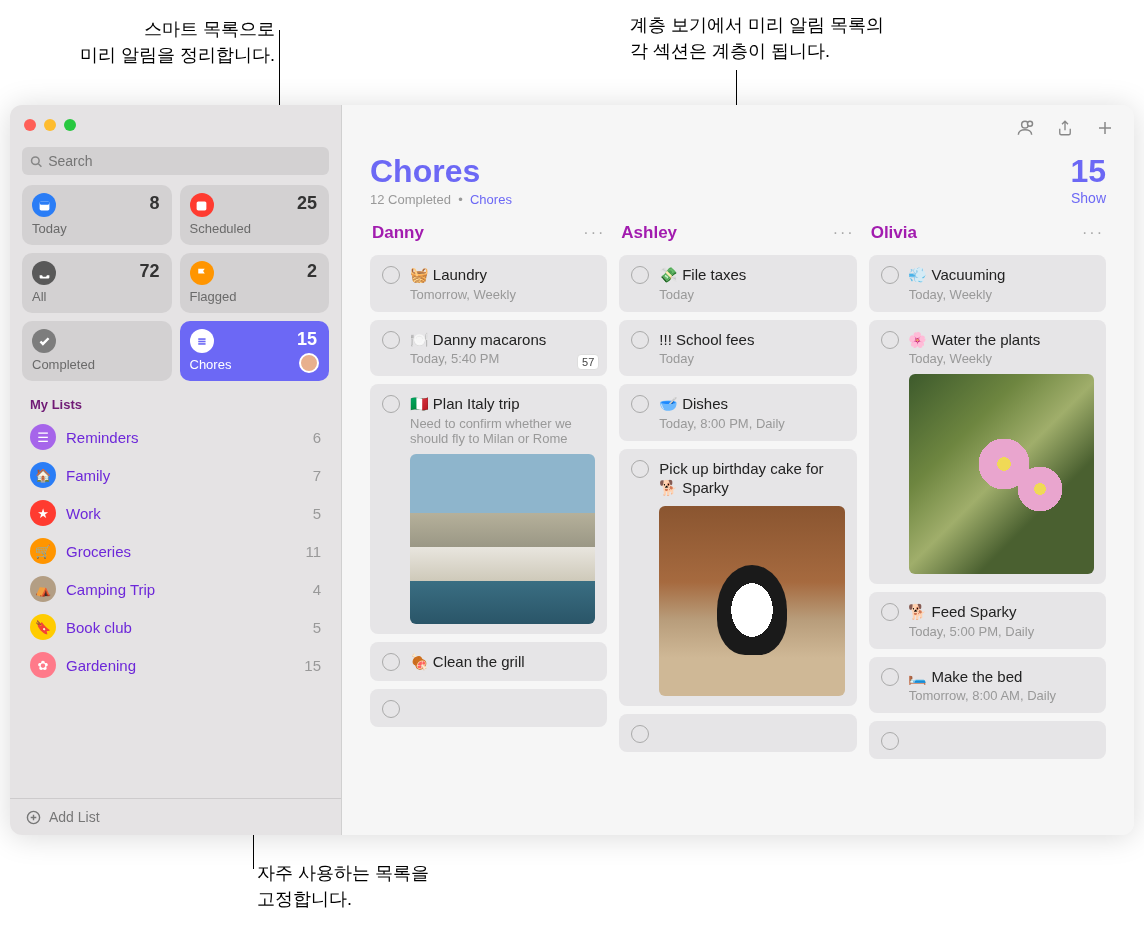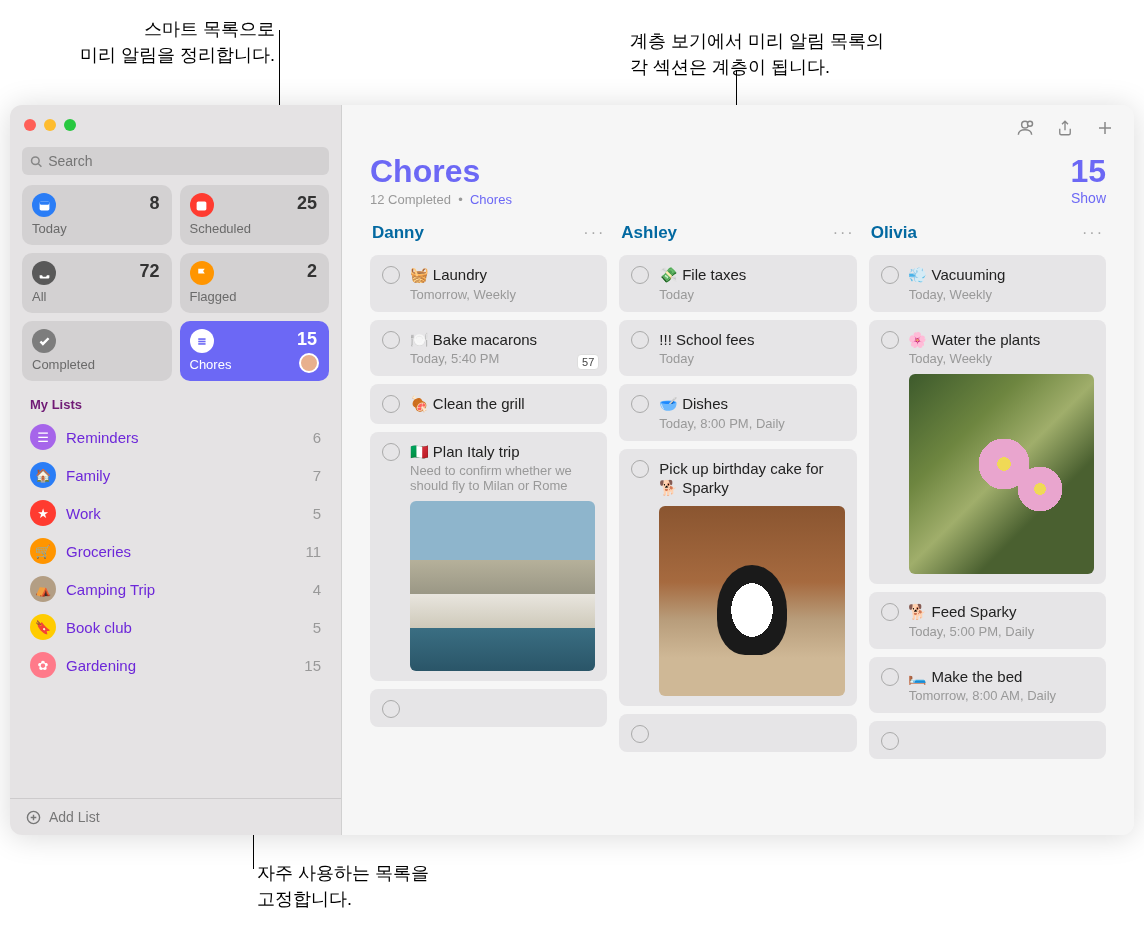--- a/index.html
+++ b/index.html
@@ -273,21 +273,21 @@
     }
     .col-header {
       display: flex;
       justify-content: space-between;
       align-items: center;
       padding: 4px 2px 4px 2px;
     }
     .col-name {
       font-size: 17px;
       font-weight: 700;
-      color: #0369a1;
+      color: #a21caf;
     }
     .col-menu {
       color: #aaa;
       font-size: 16px;
       cursor: pointer;
       letter-spacing: 2px;
     }
     .card {
       background: #e6e5e7;
       border-radius: 8px;
@@ -396,21 +396,21 @@
 </head>
 <body>
 
 <div class="callout" style="left:60px; top:16px; text-align:right; width:215px;">
   <span style="white-space:pre-line;">스마트 목록으로
 미리 알림을 정리합니다.</span>
 </div>
 <div class="callout-line" style="left:279px; top:30px; width:1px; height:275px;"></div>
 <div class="callout-line" style="left:279px; top:305px; width:48px; height:1px;"></div>
 
-<div class="callout" style="left:630px; top:28px;">
+<div class="callout" style="left:630px; top:12px;">
   <span style="white-space:pre-line;">계층 보기에서 미리 알림 목록의
 각 섹션은 계층이 됩니다.</span>
 </div>
 <div class="callout-line" style="left:736px; top:70px; width:1px; height:288px;"></div>
 
 <div class="callout" style="left:257px; top:860px;">
   <span style="white-space:pre-line;">자주 사용하는 목록을
 고정합니다.</span>
 </div>
 <div class="callout-line" style="left:253px; top:545px; width:1px; height:324px;"></div>
@@ -592,41 +592,41 @@
             <div class="card-content">
               <div class="card-title">🧺 Laundry</div>
               <div class="card-sub">Tomorrow, Weekly</div>
             </div>
           </div>
         </div>
         <div class="card">
           <div class="card-row">
             <div class="radio"></div>
             <div class="card-content">
-              <div class="card-title">🍽️ Bake macarons</div>
+              <div class="card-title">🍽️ Danny macarons</div>
               <div class="card-sub">Today, 5:40 PM</div>
             </div>
           </div>
           <div class="card-badge">57</div>
-        </div>
-        <div class="card">
-          <div class="card-row">
-            <div class="radio"></div>
-            <div class="card-content">
-              <div class="card-title">🍖 Clean the grill</div>
-            </div>
-          </div>
         </div>
         <div class="card">
           <div class="card-row">
             <div class="radio"></div>
             <div class="card-content">
               <div class="card-title">🇮🇹 Plan Italy trip</div>
               <div class="card-sub">Need to confirm whether we should fly to Milan or Rome</div>
               <div class="card-image cliff-img"></div>
+            </div>
+          </div>
+        </div>
+        <div class="card">
+          <div class="card-row">
+            <div class="radio"></div>
+            <div class="card-content">
+              <div class="card-title">🍖 Clean the grill</div>
             </div>
           </div>
         </div>
         <div class="empty-card">
           <div class="radio"></div>
         </div>
       </div>
 
       <div class="col">
         <div class="col-header">

